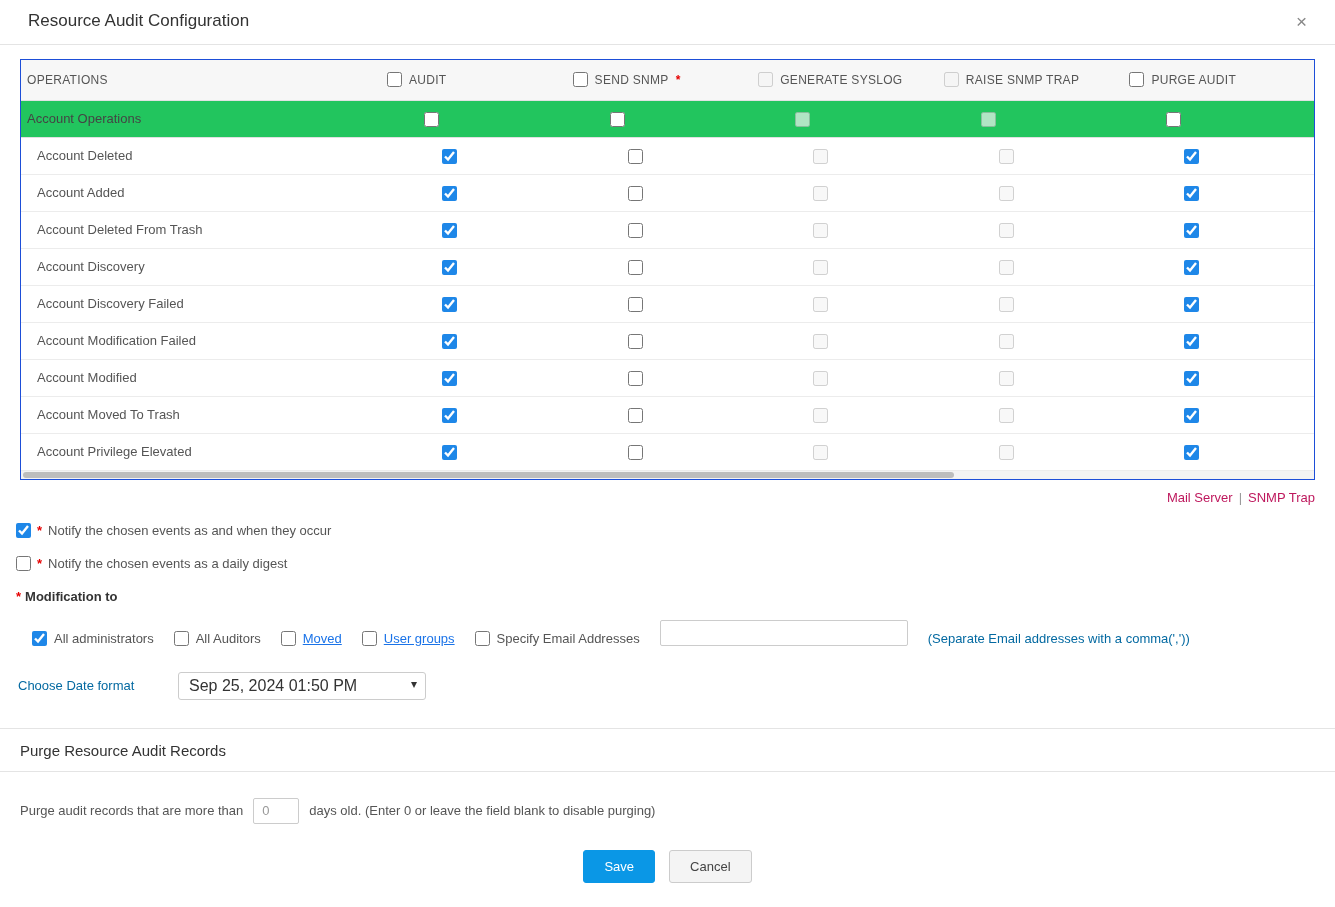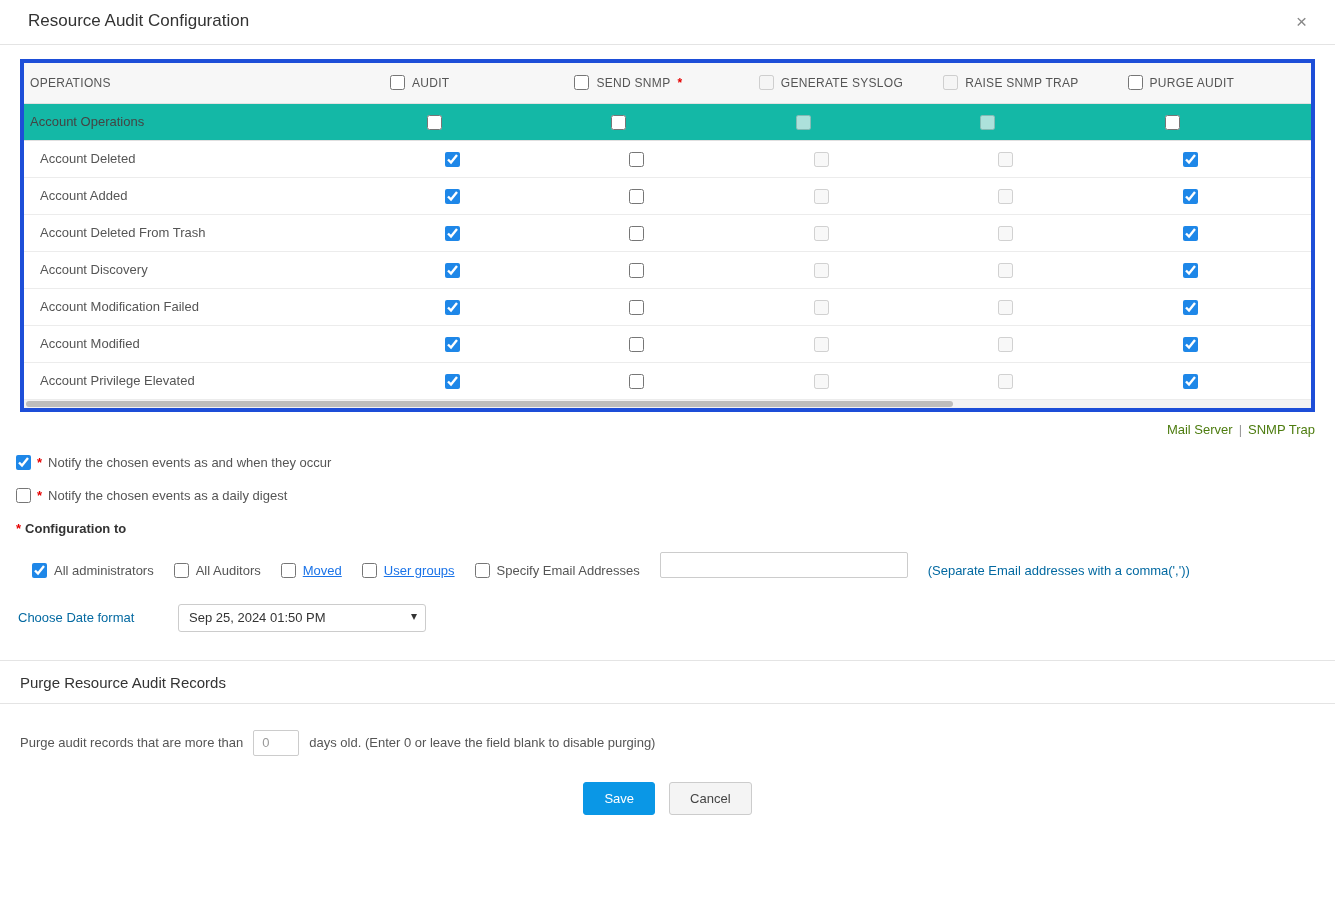--- a/index.html
+++ b/index.html
@@ -16,61 +16,61 @@
     font-size:13px;color:#444;
   }
   
   .titlebar{
     display:flex;justify-content:space-between;align-items:center;
     padding:11px 28px 13px 28px;border-bottom:1px solid #e4e4e4;
   }
   .title{font-size:17px;color:#333;}
   .close{font-size:19px;color:#888;cursor:pointer;line-height:1;}
   
-  .table-wrap{margin:14px 20px 0 20px;border:4px solid #1d4ed8;}
+  .table-wrap{margin:14px 20px 0 20px;border:1px solid #1d4ed8;}
   table{width:100%;border-collapse:collapse;table-layout:fixed;}
   col.op-col-w{width:365px;}
   thead th{
     background:#f7f7f7;border-bottom:1px solid #e2e2e2;height:40px;
     font-weight:normal;color:#555;font-size:12px;letter-spacing:.3px;text-align:left;
   }
   th.op-col{padding-left:6px;}
   .hcell{display:flex;align-items:center;gap:7px;}
   tbody td{height:37px;border-bottom:1px solid #ececec;}
-  tr.group-row td{background:#14b8a6;border-bottom:1px solid #e0e0e0;}
+  tr.group-row td{background:#22c55e;border-bottom:1px solid #e0e0e0;}
   .op-name{padding-left:16px;color:#555;}
   tr.group-row .op-name{padding-left:6px;color:#444;}
   .cb-cell{padding-left:56px;}
   tr.group-row .cb-cell{padding-left:38px;}
   input[type=checkbox]{width:15px;height:15px;accent-color:var(--accent);margin:0;vertical-align:middle;cursor:pointer;}
   
   .hscroll{height:8px;background:#f3f3f3;position:relative;}
   .hscroll .thumb{position:absolute;left:2px;top:1px;height:6px;width:72%;background:#bdbdbd;border-radius:3px;}
   
   .server-links{margin:10px 20px 0 20px;text-align:right;color:#667;}
-  .server-links a{color:#4d7c0f;text-decoration:none;cursor:pointer;}
+  .server-links a{color:#be185d;text-decoration:none;cursor:pointer;}
   .server-links .sep{margin:0 6px;color:#999;}
   
   .notify-row{margin:18px 0 0 16px;display:flex;align-items:center;gap:6px;color:#555;}
   .req{color:var(--red);font-weight:bold;}
   .notify-to{margin:18px 0 0 16px;color:#333;font-weight:bold;}
   .notify-to .req{margin-right:4px;}
   .recipients{margin:16px 0 0 32px;display:flex;align-items:flex-end;gap:20px;flex-wrap:nowrap;}
   .recipient{display:flex;align-items:center;gap:7px;color:#555;cursor:default;}
   .recipient .lbl-link{color:var(--link);text-decoration:underline;cursor:pointer;}
   .email-input{width:248px;height:26px;border:1px solid #ccc;border-radius:2px;padding:0 8px;font-family:inherit;font-size:13px;}
   .email-hint{color:#0369a1;}
   
   .date-row{margin:26px 0 0 18px;display:flex;align-items:center;}
   .date-label{color:#0369a1;width:160px;}
   .select-wrap{position:relative;display:inline-block;}
   .select-wrap select{
     appearance:none;-webkit-appearance:none;width:248px;height:28px;
     border:1px solid #ccc;border-radius:3px;background:#fff;color:#333;
-    padding:0 26px 0 10px;font-family:inherit;font-size:13px;cursor:pointer;
+    padding:0 26px 0 10px;font-family:inherit;font-size:16px;cursor:pointer;
   }
   .select-wrap .chev{position:absolute;right:9px;top:5px;color:#333;font-size:12px;pointer-events:none;}
   
   .hr{border:none;border-top:1px solid #e4e4e4;margin:28px 0 0 0;}
   .purge-heading{padding:13px 20px 12px 20px;font-size:15px;color:#333;}
   .hr2{border:none;border-top:1px solid #e4e4e4;margin:0;}
   .purge-row{margin:26px 0 0 20px;display:flex;align-items:center;gap:10px;color:#555;}
   .purge-input{width:46px;height:26px;border:1px solid #ccc;border-radius:2px;padding:0 8px;color:#999;font-family:inherit;font-size:13px;}
   
   .actions{display:flex;justify-content:center;gap:14px;margin:26px 0 12px 0;}
@@ -168,29 +168,45 @@
         </tr>
         <tr>
           <td class="op-name">Account Discovery</td>
           <td class="cb-cell"><input type="checkbox" checked="" style=""></td>
           <td class="cb-cell"><input type="checkbox" style=""></td>
           <td class="cb-cell"><input type="checkbox" disabled="" style=""></td>
           <td class="cb-cell"><input type="checkbox" disabled="" style=""></td>
           <td class="cb-cell"><input type="checkbox" checked="" style=""></td>
         </tr>
         <tr>
+          <td class="op-name">Account Discovery Failed</td>
+          <td class="cb-cell"><input type="checkbox" checked="" style=""></td>
+          <td class="cb-cell"><input type="checkbox" style=""></td>
+          <td class="cb-cell"><input type="checkbox" disabled="" style=""></td>
+          <td class="cb-cell"><input type="checkbox" disabled="" style=""></td>
+          <td class="cb-cell"><input type="checkbox" checked="" style=""></td>
+        </tr>
+        <tr>
           <td class="op-name">Account Modification Failed</td>
           <td class="cb-cell"><input type="checkbox" checked="" style=""></td>
           <td class="cb-cell"><input type="checkbox" style=""></td>
           <td class="cb-cell"><input type="checkbox" disabled="" style=""></td>
           <td class="cb-cell"><input type="checkbox" disabled="" style=""></td>
           <td class="cb-cell"><input type="checkbox" checked="" style=""></td>
         </tr>
         <tr>
           <td class="op-name">Account Modified</td>
+          <td class="cb-cell"><input type="checkbox" checked="" style=""></td>
+          <td class="cb-cell"><input type="checkbox" style=""></td>
+          <td class="cb-cell"><input type="checkbox" disabled="" style=""></td>
+          <td class="cb-cell"><input type="checkbox" disabled="" style=""></td>
+          <td class="cb-cell"><input type="checkbox" checked="" style=""></td>
+        </tr>
+        <tr>
+          <td class="op-name">Account Moved To Trash</td>
           <td class="cb-cell"><input type="checkbox" checked="" style=""></td>
           <td class="cb-cell"><input type="checkbox" style=""></td>
           <td class="cb-cell"><input type="checkbox" disabled="" style=""></td>
           <td class="cb-cell"><input type="checkbox" disabled="" style=""></td>
           <td class="cb-cell"><input type="checkbox" checked="" style=""></td>
         </tr>
         <tr>
           <td class="op-name">Account Privilege Elevated</td>
           <td class="cb-cell"><input type="checkbox" checked="" style=""></td>
           <td class="cb-cell"><input type="checkbox" style=""></td>
@@ -214,21 +230,21 @@
   <span class="req">*</span>
   <span>Notify the chosen events as and when they occur</span>
 </div>
 <div class="notify-row">
   <input type="checkbox" style="">
   <span class="req">*</span>
   <span>Notify the chosen events as a daily digest</span>
 </div>
 
 <div class="notify-to">
-  <span class="req">*</span><span>Configuration to</span>
+  <span class="req">*</span><span>Modification to</span>
 </div>
 
 <div class="recipients">
 
   <label class="recipient">
       <input type="checkbox" checked="" style="">
       <span>All administrators</span>
     </label>
     <label class="recipient">
       <input type="checkbox" style="">

